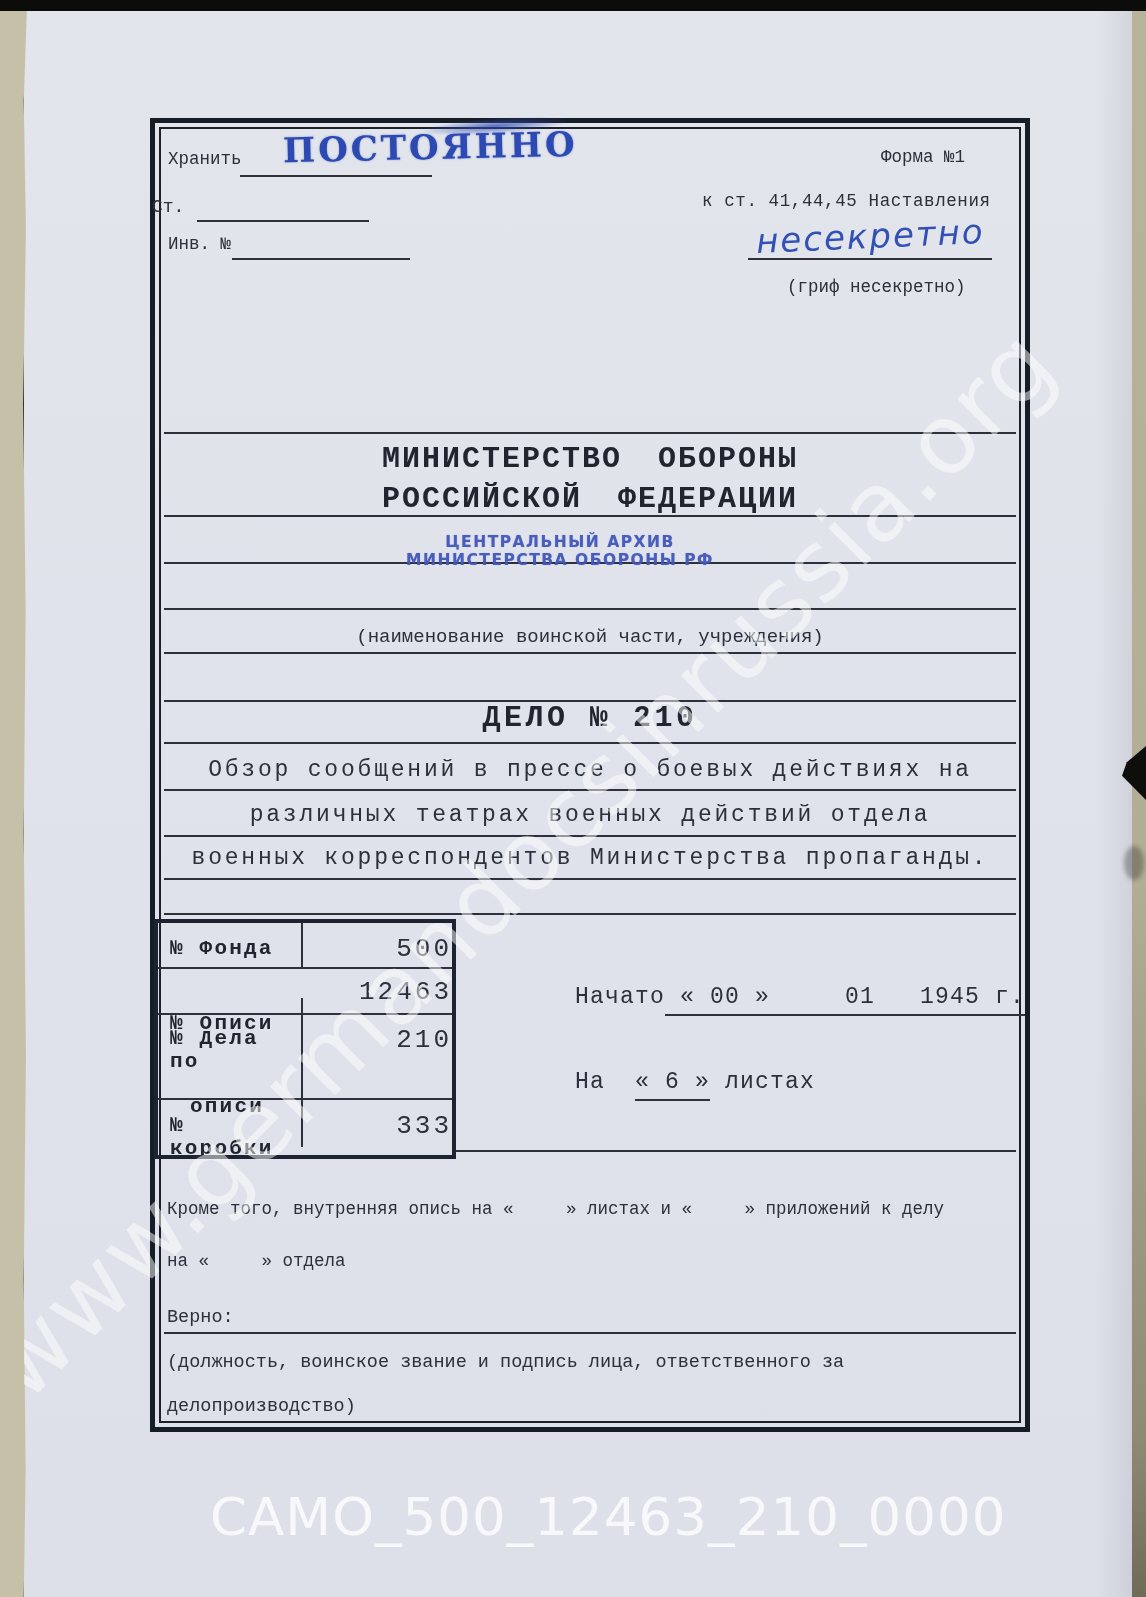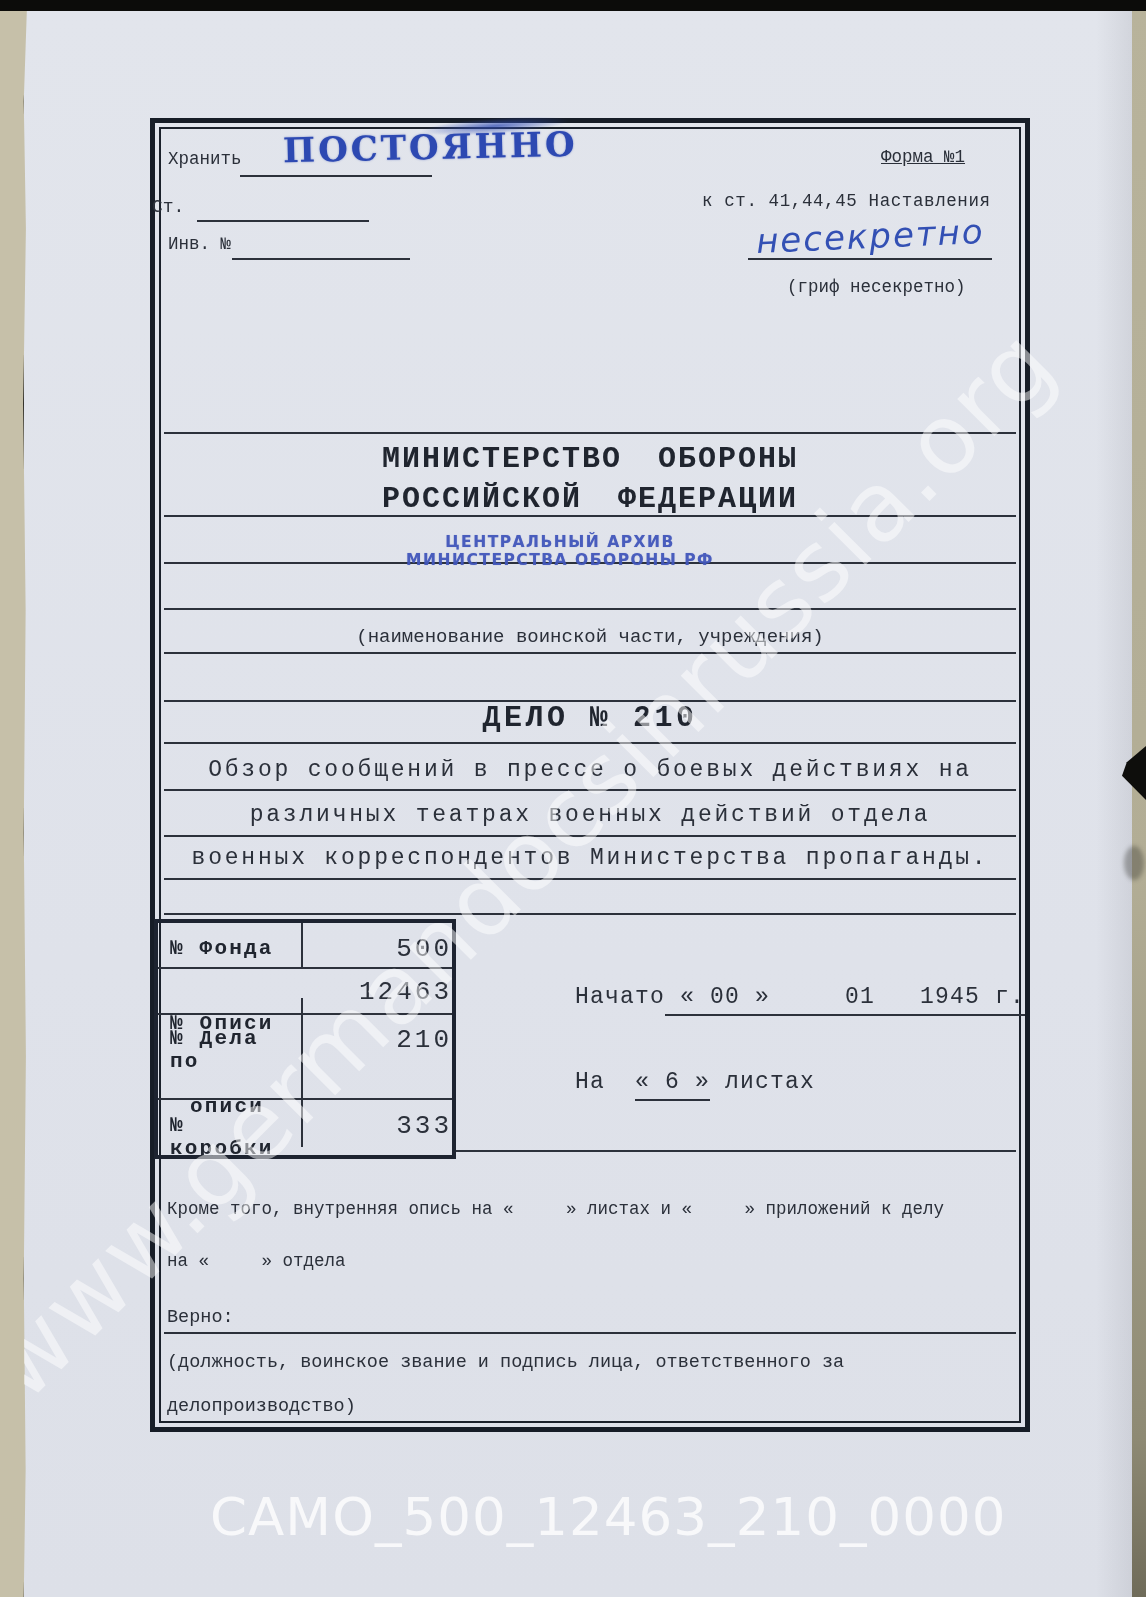--- a/index.html
+++ b/index.html
@@ -78,21 +78,21 @@
   <div class="rule" style="left:240px;top:175px;width:192px;"></div>
   <div class="stamp-smudge"></div>
   <div class="stamp-main">ПОСТОЯННО</div>
 
   <div class="t" style="left:152px;top:198px;font-size:18px;">Ст.</div>
   <div class="rule" style="left:197px;top:220px;width:172px;"></div>
 
   <div class="t" style="left:168px;top:236px;font-size:17.5px;">Инв. №</div>
   <div class="rule" style="left:232px;top:258px;width:178px;"></div>
 
-  <div class="t" style="left:881px;top:149px;font-size:17.5px;text-decoration:underline;">Форма №1</div>
+  <div class="t" style="left:881px;top:149px;font-size:17.5px;">Форма №1</div>
   <div class="t" style="left:702px;top:193px;font-size:17.5px;letter-spacing:.6px;">к ст. 41,44,45 Наставления</div>
   <div class="handwriting">несекретно</div>
   <div class="rule" style="left:748px;top:258px;width:244px;"></div>
   <div class="t" style="left:787px;top:279px;font-size:17.5px;">(гриф несекретно)</div>
 
   <div class="rule full" style="top:432px;"></div>
   <div class="rule full" style="top:515px;"></div>
   <div class="rule full" style="top:562px;"></div>
   <div class="rule full" style="top:608px;"></div>
   <div class="rule full" style="top:652px;"></div>

